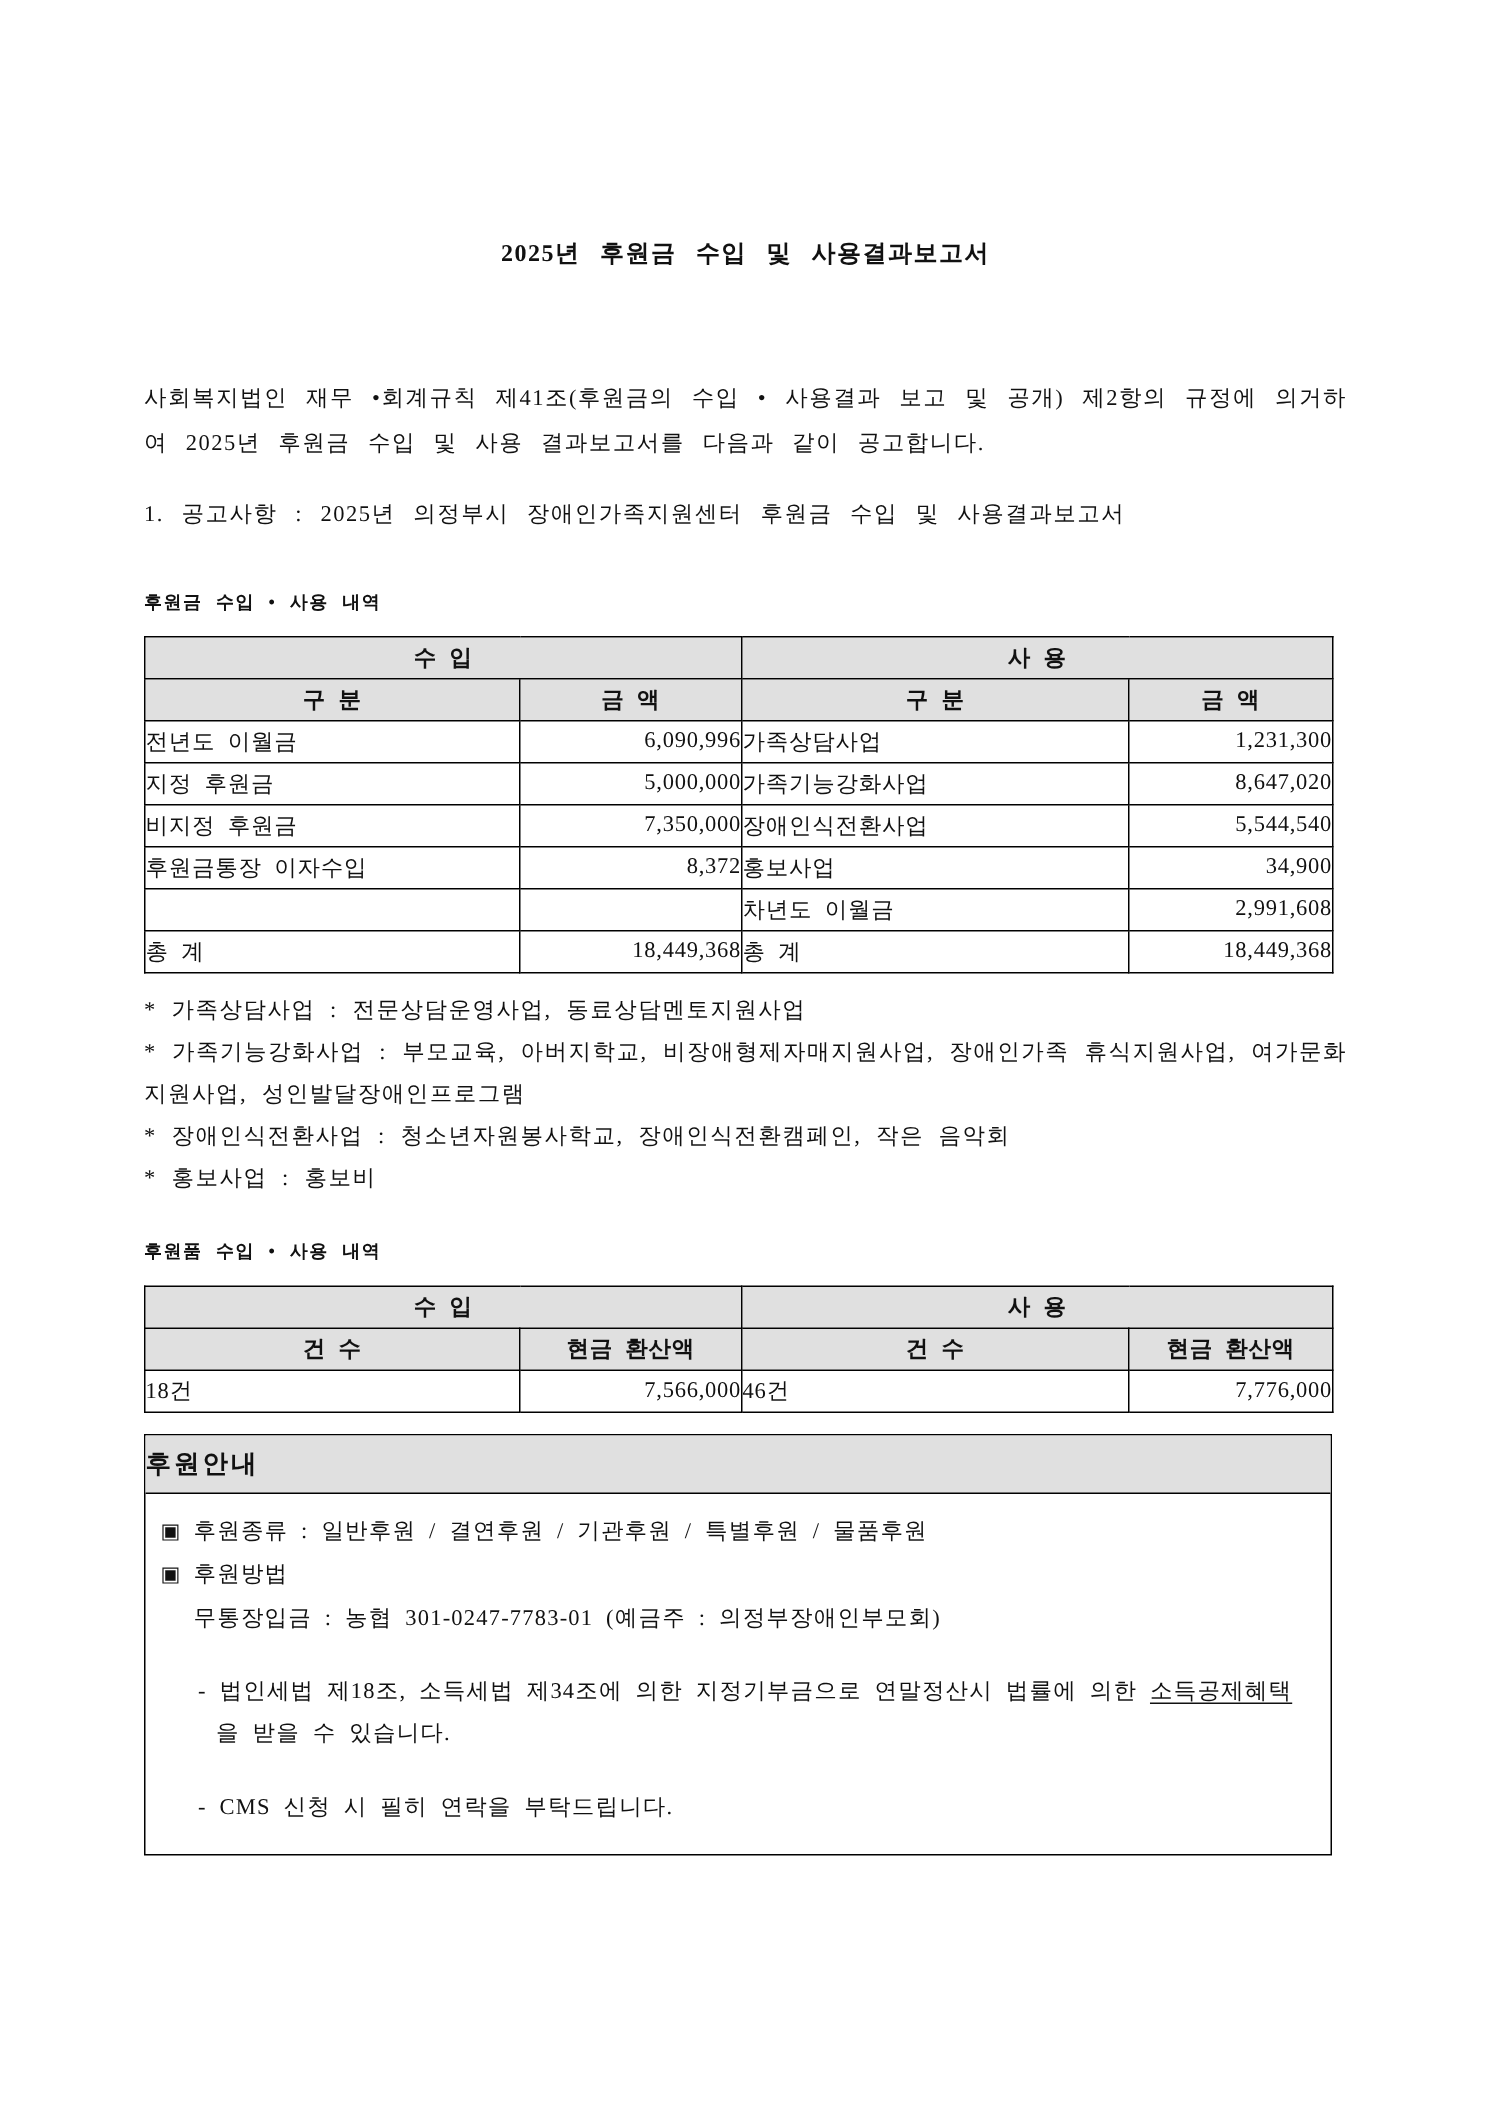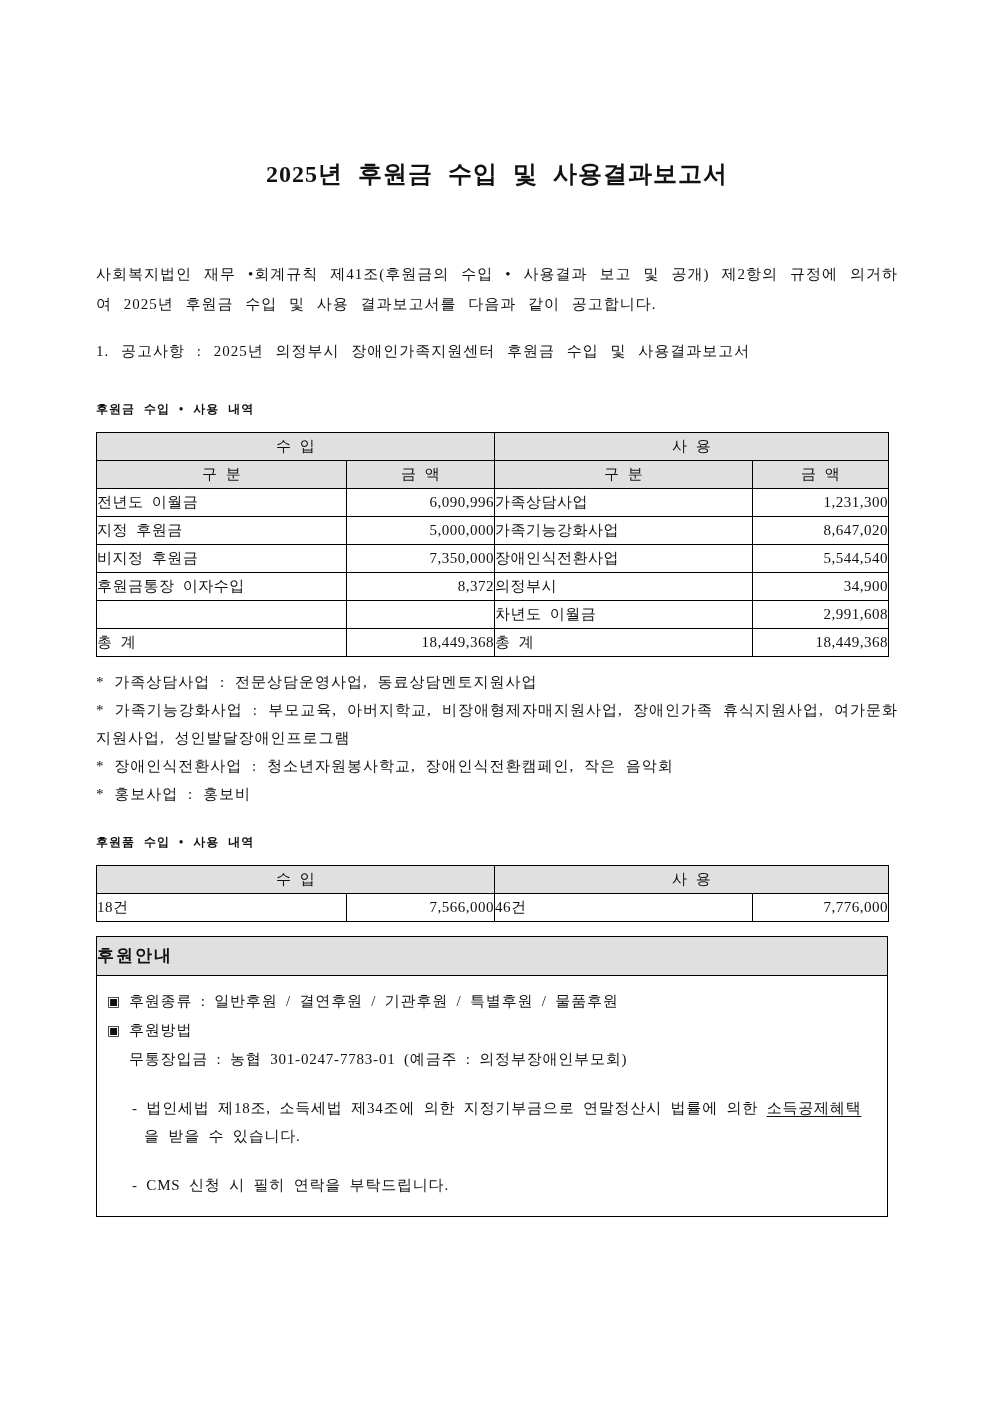--- a/index.html
+++ b/index.html
@@ -8,21 +8,21 @@
     background: #ffffff;
     font-family: "Liberation Serif", "DejaVu Serif", serif;
     color: var(--text-color, #111111);
   }
   .page { position: relative; width: 992px; height: 1403px; overflow: hidden; background: #fff; }
   .content { position: absolute; left: 96px; top: 0; width: 802px; }
 
   .doc-title {
     margin-top: 161px;
     text-align: center;
-    font-size: 24px;
+    font-size: 16px;
     font-weight: bold;
     letter-spacing: 1px;
     word-spacing: 8px;
     line-height: 1.1;
   }
   .intro {
     margin-top: 72px;
     font-size: 15px;
     line-height: 30px;
     letter-spacing: 1px;
@@ -59,20 +59,21 @@
     height: 27px;
     padding: 0;
     font-weight: normal;
     overflow: hidden;
     white-space: nowrap;
   }
   table.report th {
     background: var(--header-bg, #e0e0e0);
     text-align: center;
     word-spacing: 4px;
+    font-weight: bold;
   }
   td.label { text-align: left; padding-left: 7px; word-spacing: 4px; }
   td.num   { text-align: right; padding-right: 9px; }
   td.center{ text-align: left; }
 
   .notes {
     margin-top: 11px;
     font-size: 15px;
     line-height: 28px;
     letter-spacing: 1px;
@@ -158,21 +159,21 @@
         </tr>
         <tr>
           <td class="label">비지정 후원금</td>
           <td class="num">7,350,000</td>
           <td class="label">장애인식전환사업</td>
           <td class="num">5,544,540</td>
         </tr>
         <tr>
           <td class="label">후원금통장 이자수입</td>
           <td class="num">8,372</td>
-          <td class="label">의정부시</td>
+          <td class="label">홍보사업</td>
           <td class="num">34,900</td>
         </tr>
         <tr>
           <td class="label"></td>
           <td class="num"></td>
           <td class="label">차년도 이월금</td>
           <td class="num">2,991,608</td>
         </tr>
         <tr>
           <td class="label">총 계</td>
@@ -196,20 +197,26 @@
       <colgroup>
         <col style="width:250px">
           <col style="width:148px">
           <col style="width:258px">
           <col style="width:136px">
       </colgroup>
       <thead>
         <tr>
           <th colspan="2">수 입</th>
           <th colspan="2">사 용</th>
+        </tr>
+        <tr>
+          <th>건 수</th>
+          <th>현금 환산액</th>
+          <th>건 수</th>
+          <th>현금 환산액</th>
         </tr>
       </thead>
       <tbody>
         <tr>
           <td class="center">18건</td>
           <td class="num">7,566,000</td>
           <td class="center">46건</td>
           <td class="num">7,776,000</td>
         </tr>
       </tbody>

